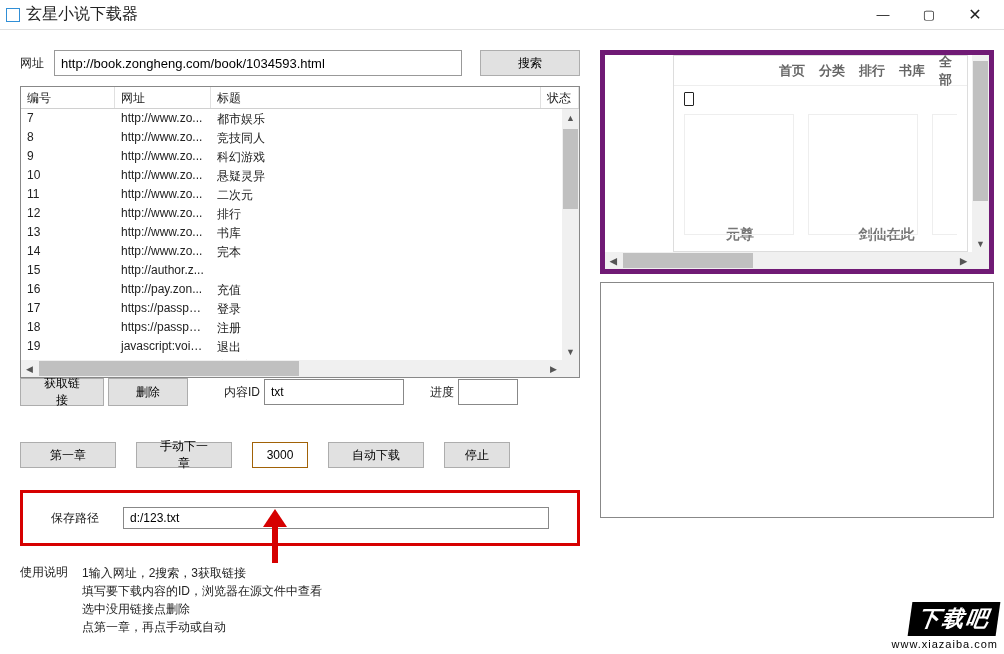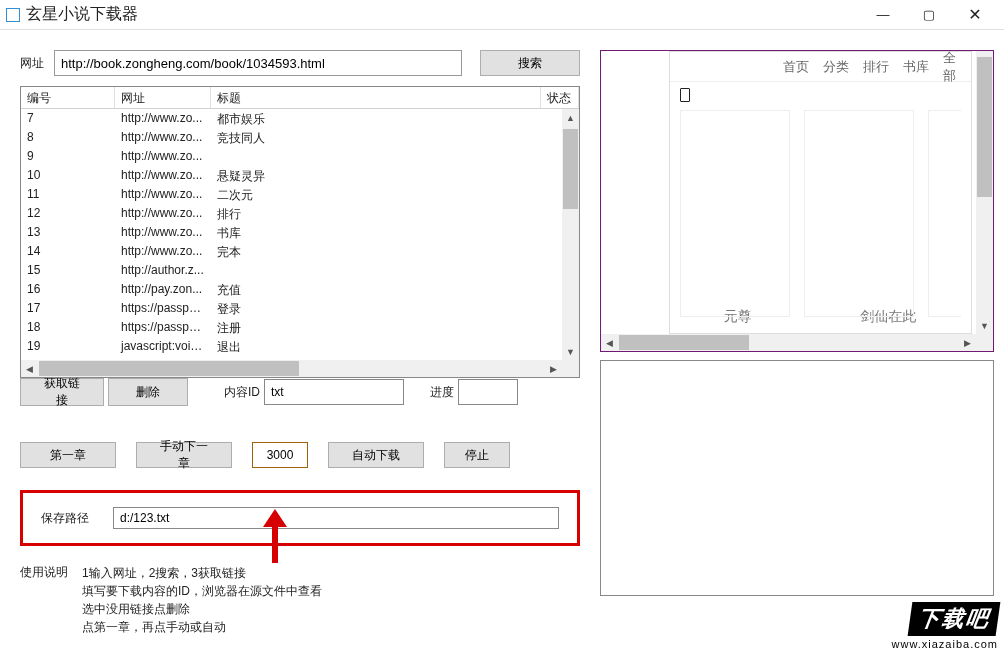--- a/index.html
+++ b/index.html
@@ -173,21 +173,21 @@
     display: flex; align-items: center; gap: 20px;
   }
   .dl-row .btn { width: 96px; }
   .num-input {
     width: 56px; height: 26px; border: 1px solid #a16207; text-align: center; font-size: 12px;
   }
 
   .save-box {
     margin-top: 22px;
     border: 3px solid #d60000;
-    padding: 14px 18px;
+    padding: 14px 28px;
     position: relative;
   }
   .save-box .row { margin: 0; }
   .save-label { width: 72px; color: #222; }
   .save-input {
     flex: 1; height: 22px; border: 1px solid #888; padding: 0 6px; font-size: 12px;
   }
   .red-arrow {
     position: absolute;
     left: 232px;
@@ -198,24 +198,25 @@
 
   .help {
     margin-top: 18px;
     display: flex;
   }
   .help .lbl { width: 62px; }
   .help-lines { line-height: 18px; color: #222; }
 
   
   .rframe-wrap {
-    border: 1px solid #701a75;
-    height: 302px;
-    position: relative;
-    background: #fff;
+    border: 5px solid #701a75;
+    height: 224px;
+    position: relative;
+    background: #fff;
+    font-weight: bold;
   }
   .rframe-wrap .vbar { top: 0; bottom: 17px; }
   .rframe-inner {
     position: absolute;
     left: 0; top: 0;
     right: 17px; bottom: 17px;
     overflow: hidden;
   }
   .web-sub {
     position: absolute;
@@ -325,20 +326,21 @@
             <div class="td col-title">都市娱乐</div>
           </div>
           <div class="trow">
             <div class="td col-id">8</div>
             <div class="td col-url">http://www.zo...</div>
             <div class="td col-title">竞技同人</div>
           </div>
           <div class="trow">
             <div class="td col-id">9</div>
             <div class="td col-url">http://www.zo...</div>
+            <div class="td col-title">科幻游戏</div>
           </div>
           <div class="trow">
             <div class="td col-id">10</div>
             <div class="td col-url">http://www.zo...</div>
             <div class="td col-title">悬疑灵异</div>
           </div>
           <div class="trow">
             <div class="td col-id">11</div>
             <div class="td col-url">http://www.zo...</div>
             <div class="td col-title">二次元</div>

